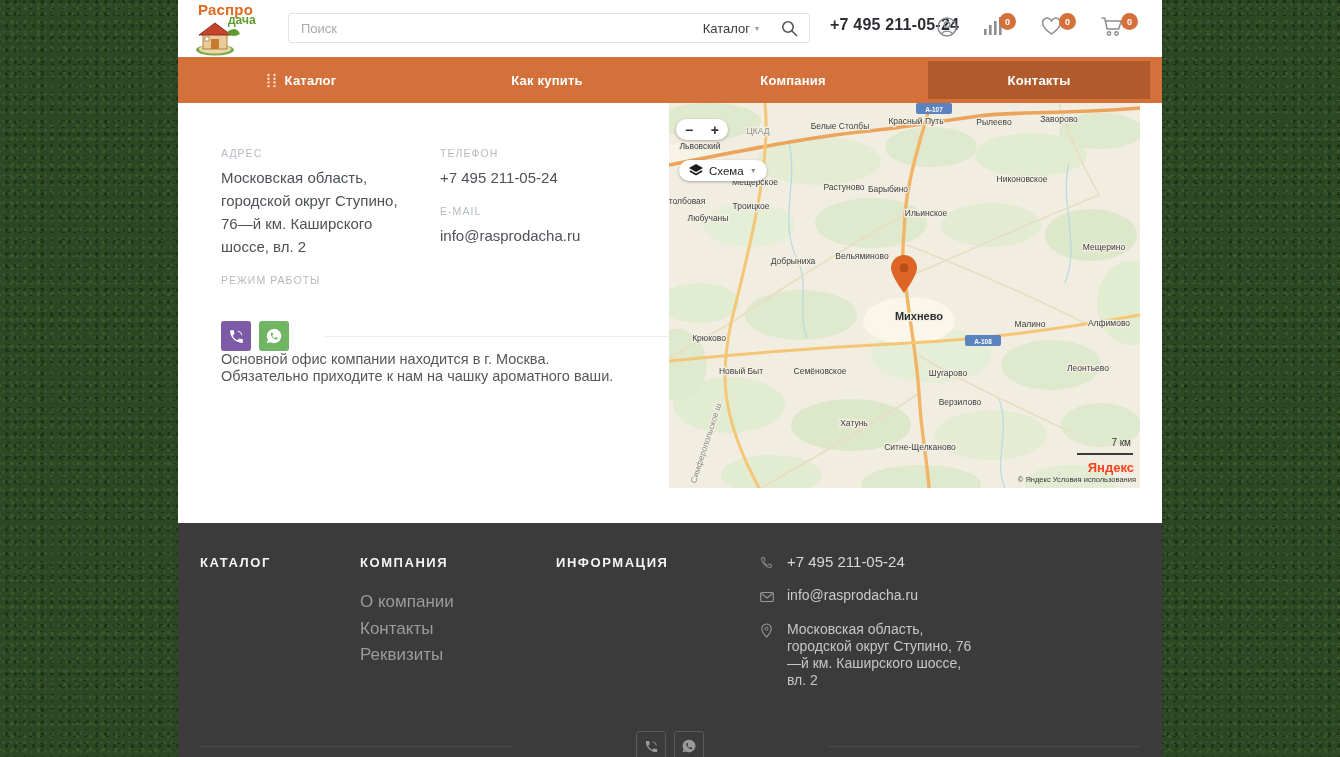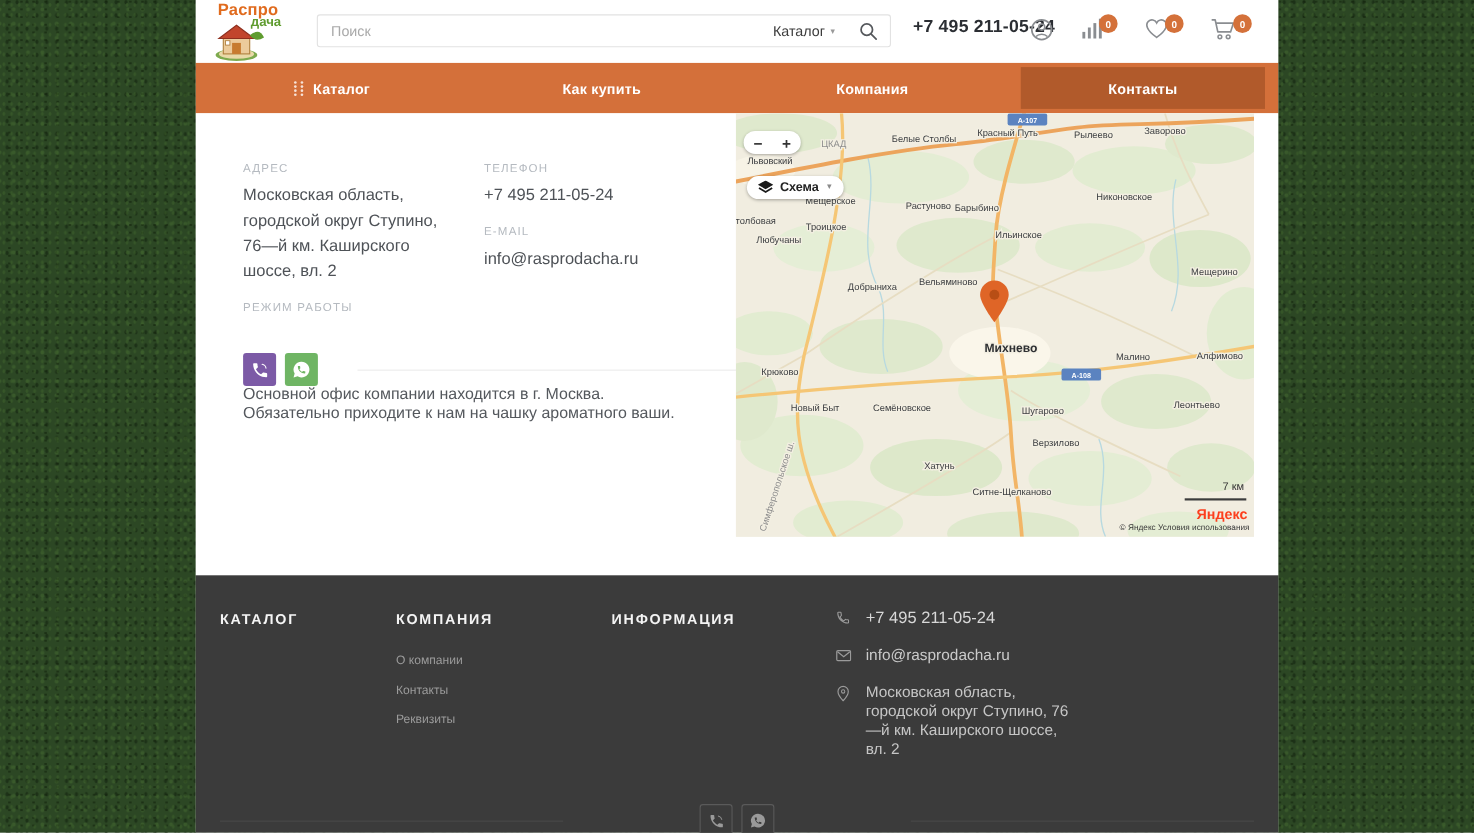--- a/index.html
+++ b/index.html
@@ -66,36 +66,36 @@
   
   .map { position:absolute; left:491px; top:0; width:471px; height:385px; background:#f1ede0; overflow:hidden; cursor:grab; }
   .map svg.base { position:absolute; left:0; top:0; }
   .maplabel { font-size:8.5px; fill:#3e4043; paint-order:stroke; stroke:#f3efe2; stroke-width:2.5px; font-family:"Liberation Sans",sans-serif; text-anchor:middle; }
   .maplabel.big { font-size:11px; fill:#2e3033; font-weight:bold; }
   .maplabel.dim { fill:#8d8d8d; }
   .roadbadge { font-size:6.5px; fill:#fff; font-weight:bold; text-anchor:middle; font-family:"Liberation Sans",sans-serif; }
   .map-zoomctl { position:absolute; left:7px; top:16px; width:52px; height:21px; background:#fff; border-radius:11px; box-shadow:0 1px 3px rgba(0,0,0,.3); display:flex; align-items:center; justify-content:space-between; padding:0 9px; font-size:14px; color:#333; font-weight:600; }
   .map-zoomctl span { cursor:pointer; line-height:1; }
   .map-scheme { position:absolute; left:10px; top:57px; height:21px; background:#fff; border-radius:11px; box-shadow:0 1px 3px rgba(0,0,0,.3); display:flex; align-items:center; gap:6px; padding:0 10px; cursor:pointer; }
-  .map-scheme .lbl { font-size:11.5px; font-weight:700; color:#222;text-align:right; }
+  .map-scheme .lbl { font-size:11.5px; font-weight:400; color:#222;text-align:right; }
   .map-scheme .caret { font-size:7px; color:#8a8a8a; }
   .map-scale-txt { position:absolute; right:9px; bottom:40px; font-size:10px; color:#333; }
   .map-scale-bar { position:absolute; right:7px; bottom:33px; width:56px; height:2px; background:#3c3c3c; }
   .map-logo { position:absolute; right:6px; bottom:13px; font-size:13px; font-weight:700; color:#fc3f1d; }
   .map-attrib { position:absolute; right:4px; bottom:4px; font-size:7.5px; color:#383838; white-space:nowrap; }
 
   
   .ftr { position:relative; height:234px; background:#3b3b3b; color:#c9c9c9; }
   .ftr-cols { position:absolute; left:22px; top:32px; display:flex; }
   .fcol h4 { font-size:13px; font-weight:700; color:#f4f4f4; letter-spacing:.12em; margin-bottom:22px; }
   .fcol { margin-right:0; }
   .fcol.c1 { width:160px; }
   .fcol.c2 { width:196px; }
   .fcol.c3 { width:203px; }
-  .f-link { font-size:11px; color:#9b9b9b; margin-bottom:7px; line-height:19.5px; cursor:pointer; }
+  .f-link { font-size:17px; color:#9b9b9b; margin-bottom:7px; line-height:19.5px; cursor:pointer; }
   .fcontact { position:absolute; left:582px; top:30px; width:240px; }
   .fc-row { display:flex; gap:13px; margin-bottom:14px; align-items:flex-start; cursor:pointer; }
   .fc-row .fc-ic { width:14px; padding-top:2px; flex:none; }
   .fc-phone { font-size:15px; font-weight:500; color:#d8d8d8; }
   .fc-mail { font-size:14px; color:#cacaca; }
   .fc-addr { font-size:14px; color:#c6c6c6; line-height:17px; width:190px; }
   .ftr-bottom { position:absolute; left:22px; right:22px; top:208px; display:flex; align-items:center; }
   .ftr-line { flex:1; height:1px; background:#494949; }
   .fbtn { width:30px; height:30px; border:1px solid #5a5a5a; border-radius:3px; display:flex; align-items:center; justify-content:center; margin:0 4px; cursor:pointer; background:#3b3b3b; }
   .ftr-bottom .pad { width:120px; }

